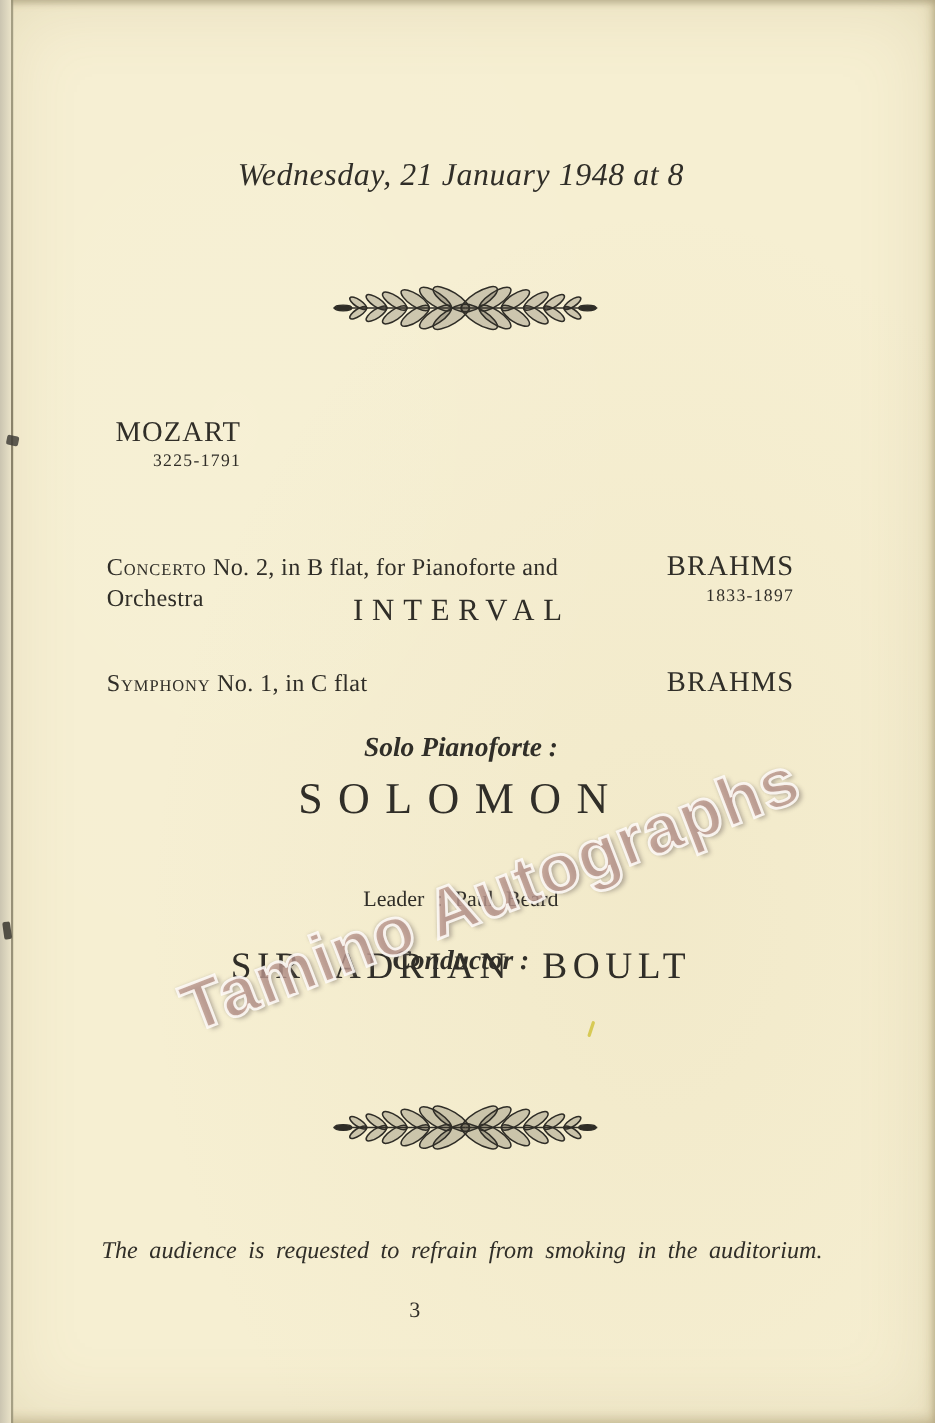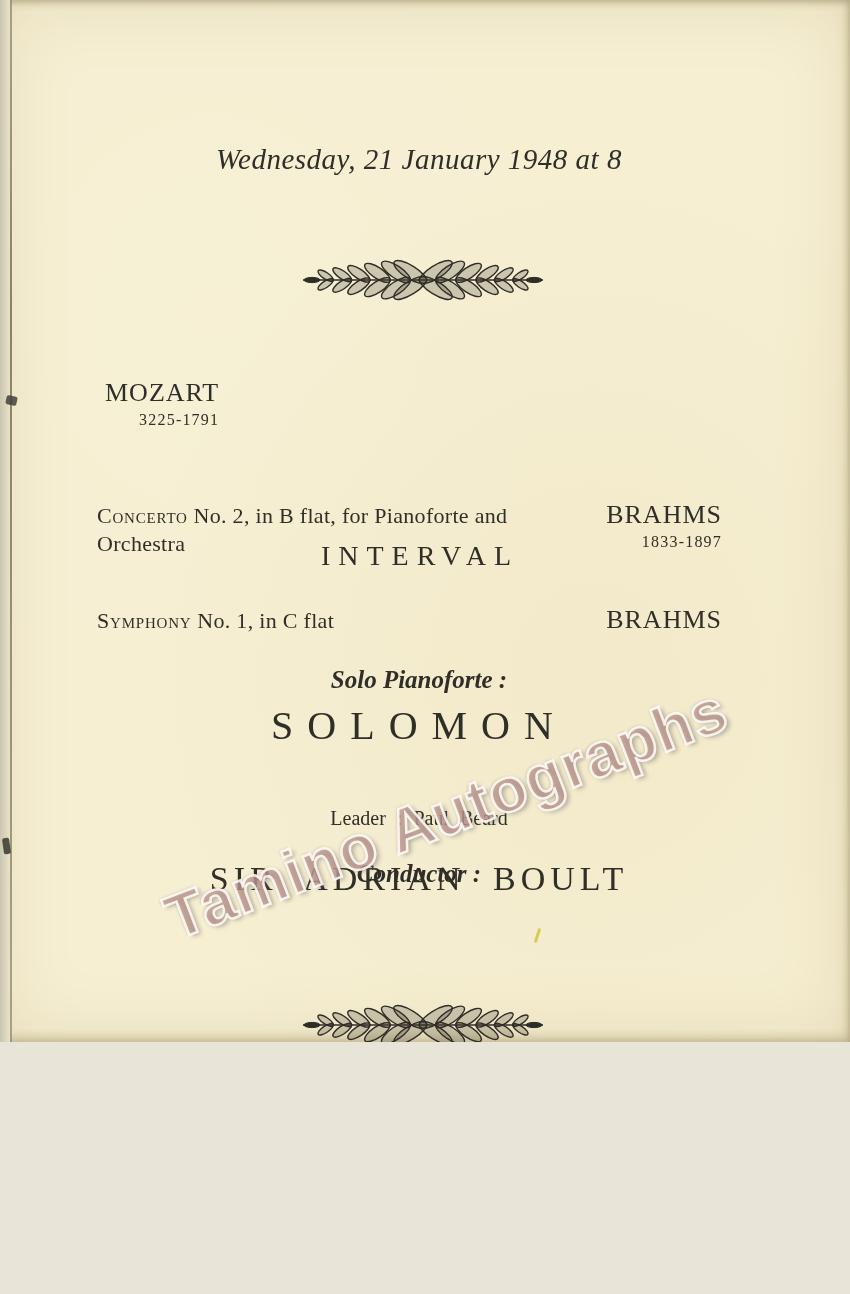--- a/index.html
+++ b/index.html
@@ -1,17 +1,17 @@
 <!DOCTYPE html>
 <html><head>
 <meta charset="utf-8">
 <style>
   html,body{margin:0;padding:0;background:#e8e4d8;}
   .page{
-    position:relative;width:850px;height:1042px;overflow:hidden;
+    position:relative;width:850px;height:1294px;overflow:hidden;
     background:
       radial-gradient(ellipse at 25% 30%, rgba(255,255,255,0.06), transparent 45%),
       radial-gradient(ellipse at 70% 65%, rgba(205,185,130,0.10), transparent 55%),
       #f6efd2;
     box-shadow: inset 0 0 70px rgba(150,125,70,.18),
                 inset 0 3px 6px rgba(90,80,50,.28),
                 inset -4px 0 12px rgba(150,125,70,.15),
                 inset 0 -5px 10px rgba(120,100,60,.22);
     font-family:"Liberation Serif", serif;
     color:#302e28;
@@ -153,18 +153,19 @@
           <ellipse transform="translate(110,22) rotate(-34)" cx="-14.45" cy="0" rx="17" ry="6.12" fill="rgba(60,56,46,0.22)" stroke-width="1.4"></ellipse>
           <ellipse transform="translate(110,22) rotate(34)" cx="-14.45" cy="0" rx="17" ry="6.12" fill="rgba(60,56,46,0.22)" stroke-width="1.4"></ellipse>
         </g>
         <use href="#oh1" transform="translate(250,0) scale(-1,1)"></use>
         <ellipse transform="translate(125,22) rotate(-32)" cx="-15" cy="0" rx="19" ry="6.5" fill="rgba(60,56,46,0.22)" stroke-width="1.4"></ellipse>
         <ellipse transform="translate(125,22) rotate(32)" cx="-15" cy="0" rx="19" ry="6.5" fill="rgba(60,56,46,0.22)" stroke-width="1.4"></ellipse>
         <ellipse transform="translate(125,22) rotate(148)" cx="-15" cy="0" rx="19" ry="6.5" fill="rgba(60,56,46,0.22)" stroke-width="1.4"></ellipse>
         <ellipse transform="translate(125,22) rotate(-148)" cx="-15" cy="0" rx="19" ry="6.5" fill="rgba(60,56,46,0.22)" stroke-width="1.4"></ellipse>
       </svg></div>
 
+  <div class="footer-note">The audience is requested to refrain from smoking in the auditorium.</div>
 
   <div class="page-number">3</div>
 
   <div class="watermark">Tamino Autographs</div>
 
 </div>
 
 </body></html>

